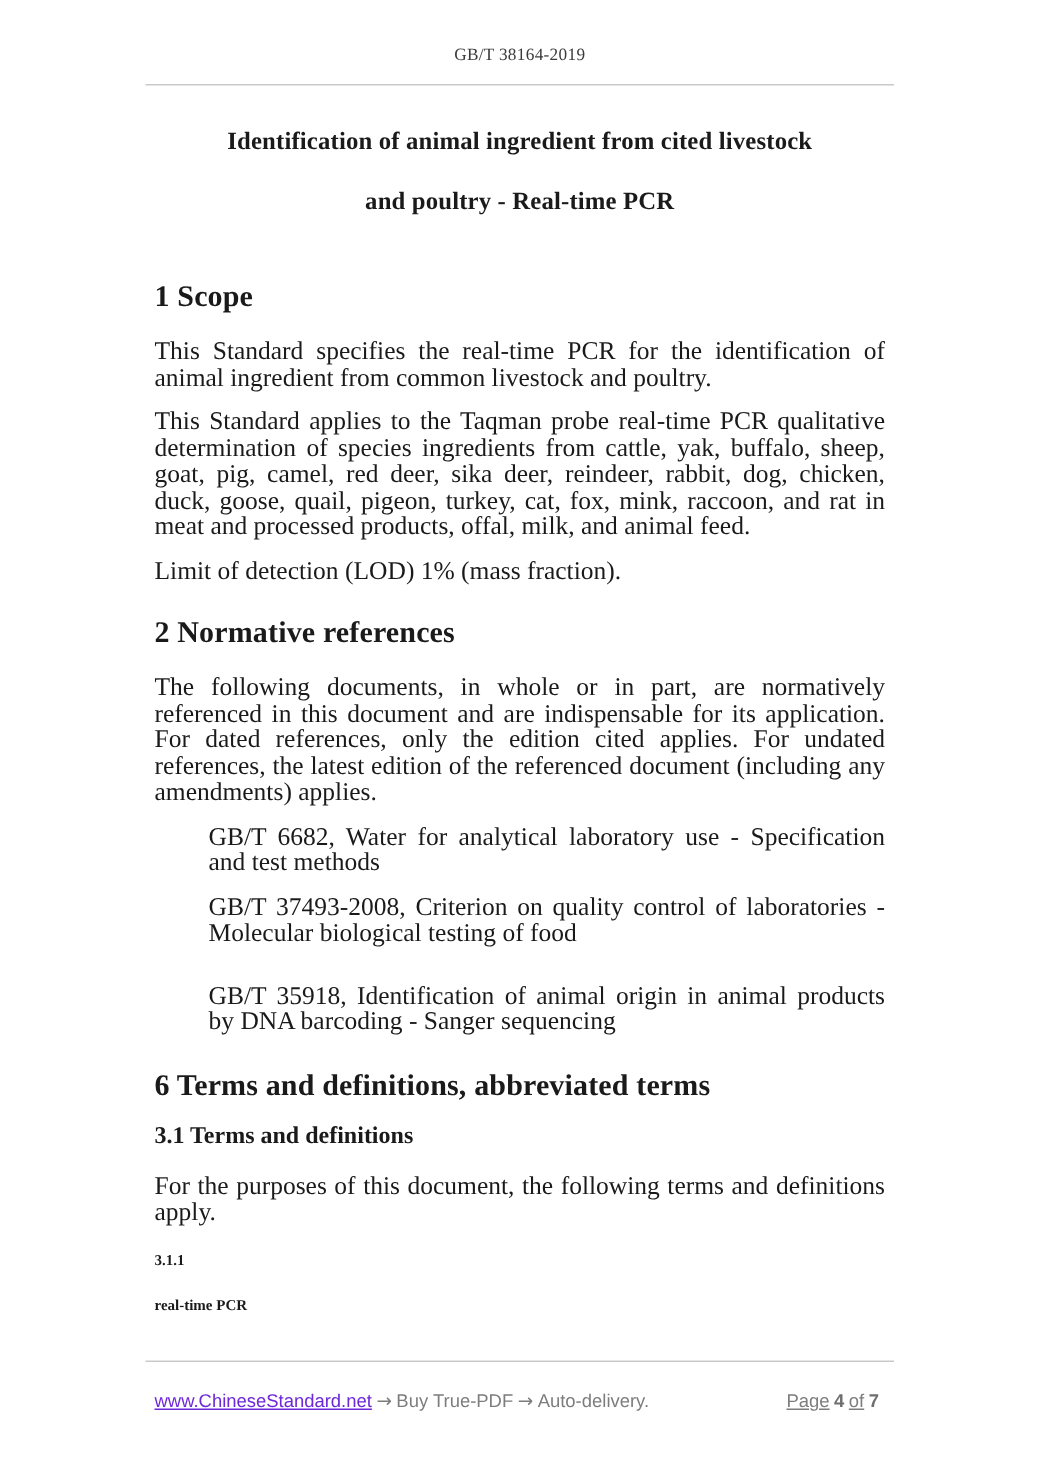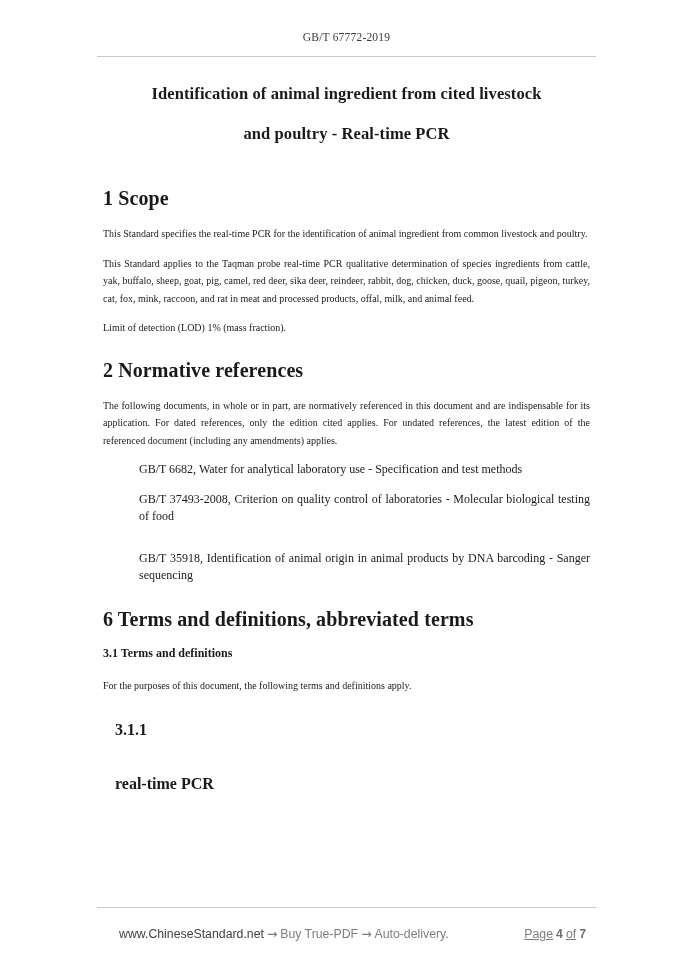--- a/index.html
+++ b/index.html
@@ -69,45 +69,45 @@
 
   h2.clause {
     font-size: 20px;
     font-weight: bold;
     margin: 0;
     padding: 0;
     line-height: 20px;
     letter-spacing: 0.1px;
   }
   h3.subclause {
-    font-size: 12px;
+    font-size: 16px;
     font-weight: bold;
     margin: 0;
     padding: 0;
     line-height: 16px;
   }
   h4.term-no, h4.term-name {
-    font-size: 16px;
-    font-weight: bold;
-    margin: 12px;
+    font-size: 10px;
+    font-weight: bold;
+    margin: 0;
     padding: 0;
     line-height: 16px;
   }
 
   p.body-text {
-    font-size: 10px;
+    font-size: 17px;
     line-height: 17.5px;
     margin: 0;
     padding: 0;
     text-align: justify;
     text-justify: inter-word;
   }
 
   p.ref-item {
-    font-size: 12px;
+    font-size: 17px;
     line-height: 17.5px;
     margin: 0 0 0 36px;
     padding: 0;
     text-align: justify;
     text-justify: inter-word;
   }
 
   
   .sp-title-gap   { height: 34px; }
   .sp-after-h2    { height: 17px; }
@@ -137,22 +137,22 @@
     justify-content: space-between;
     font-family: "Liberation Sans", "DejaVu Sans", sans-serif;
     font-size: 12.3px;
     color: #7d7d7d;
     line-height: 16px;
   }
   .promo {
     white-space: nowrap;
   }
   .promo .site {
-    color: #404040;
-    margin-left: 16px;
+    text-decoration: underline;
+    color: #6d28d9;
   }
   .promo .arrow {
     padding: 0 3px;
     font-family: "DejaVu Sans", sans-serif;
   }
   .pageinfo {
     white-space: nowrap;
     color: #7d7d7d;
     padding-right: 2px;
   }
@@ -165,21 +165,21 @@
     padding: 0 1px;
     text-decoration: underline;
   }
 </style>
 </head>
 <body>
 
 <div class="page">
 
   <div class="doc-header">
-    <div class="std-no">GB/T 67772-2019</div>
+    <div class="std-no">GB/T 38164-2019</div>
   </div>
   <div class="header-rule"></div>
 
   <div class="content">
 
     <div class="doc-title">
       <span>Identification of animal ingredient from cited livestock</span>
       <span class="line2">and poultry - Real-time PCR</span>
     </div>
 

